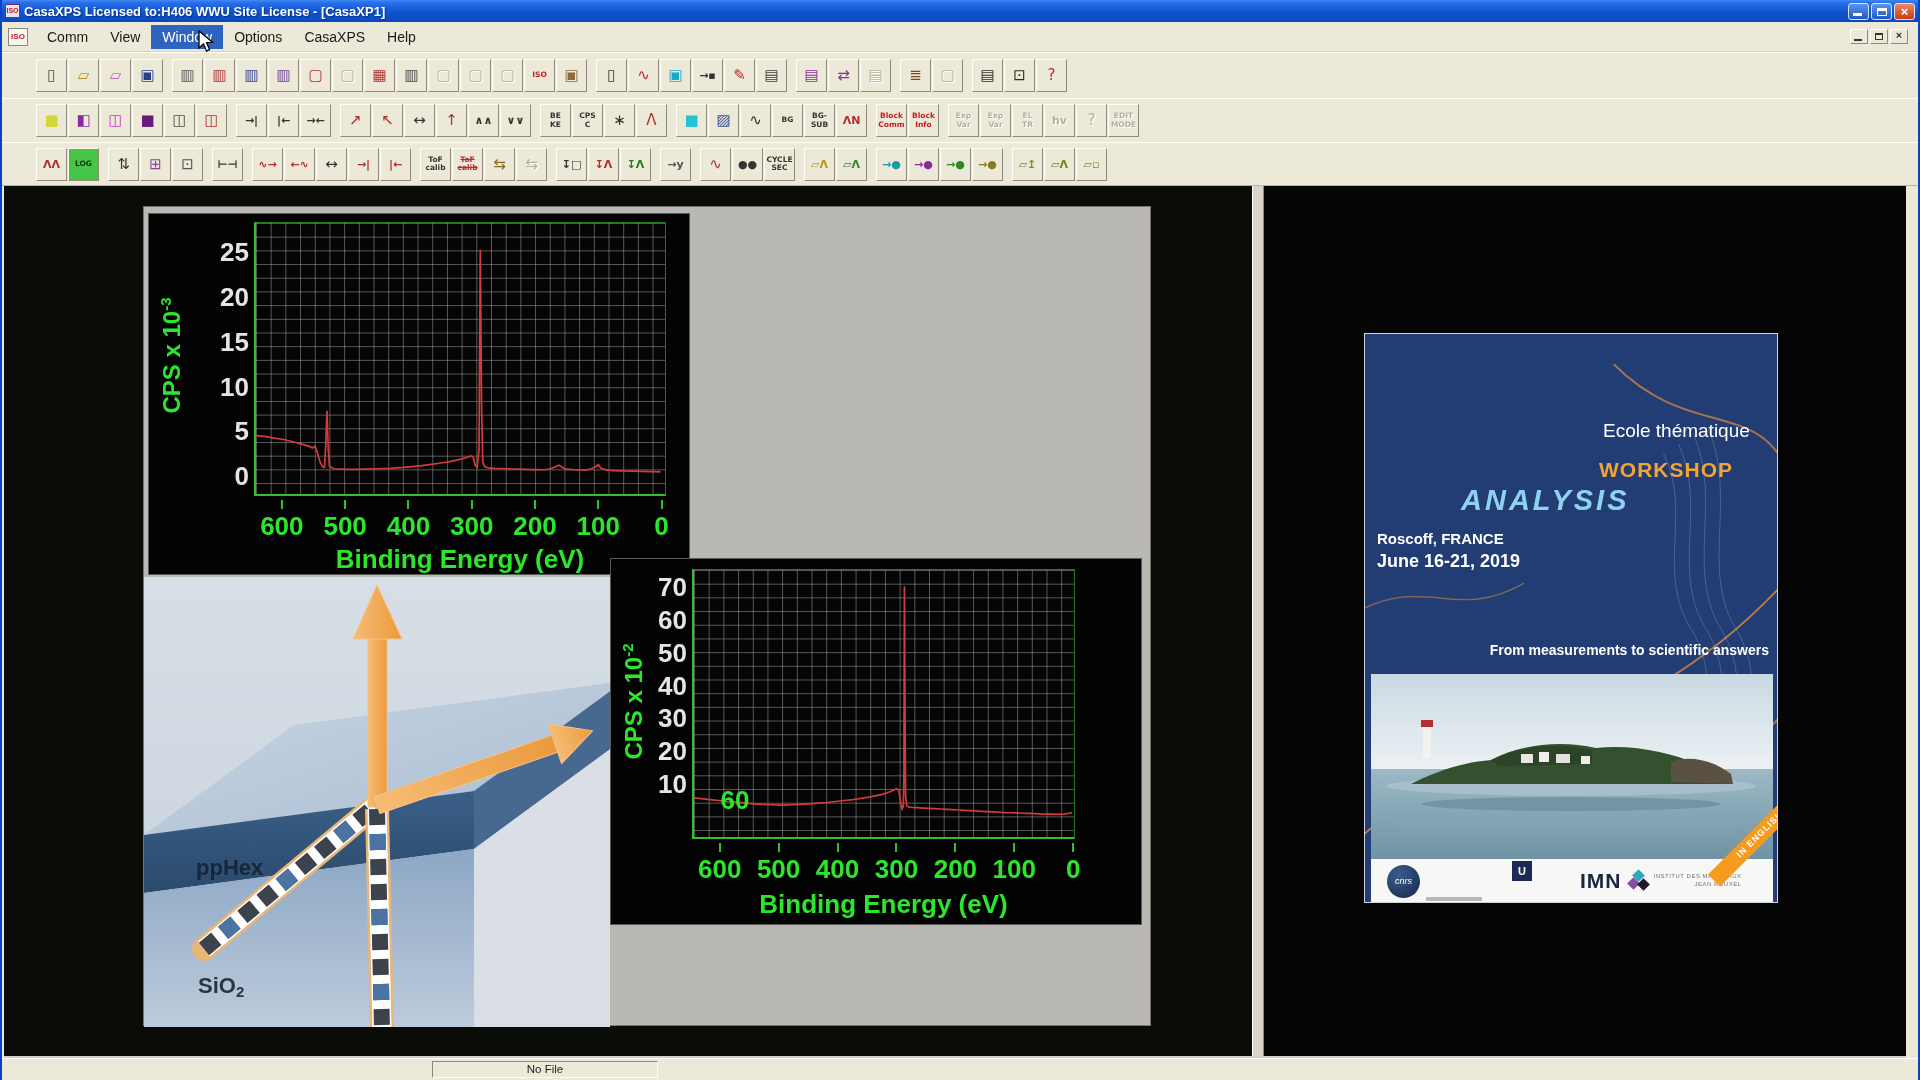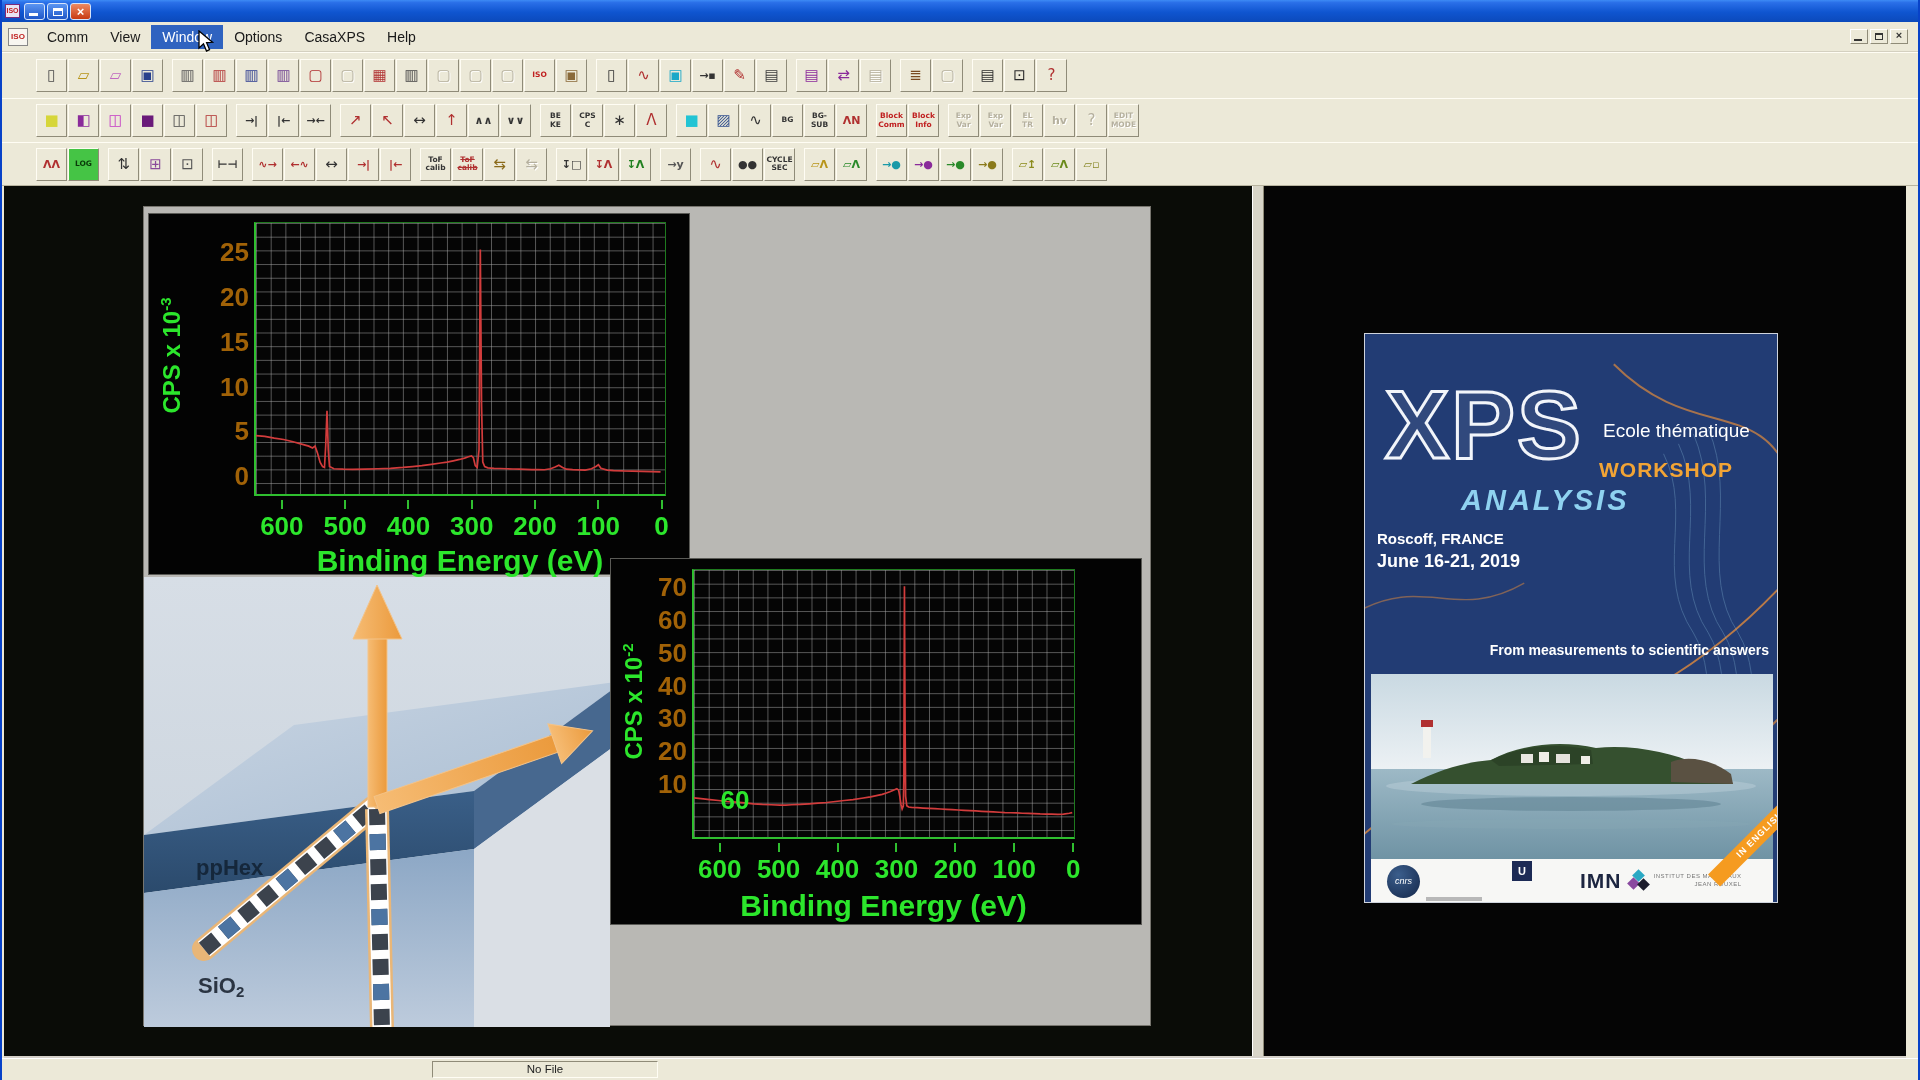--- a/index.html
+++ b/index.html
@@ -74,42 +74,42 @@
     align-items:center; justify-content:center; }
   #plot1 .ylabel-box { height:282px; }
   #plot2 .ylabel-box { height:285px; }
   .plot .ylabel { transform:rotate(-90deg); white-space:nowrap; color:#2ce62c;
     font-size:24px; font-weight:bold; }
   .plot .ylabel sup { font-size:15px; }
   .yticks { position:absolute; }
   #plot1 .yticks { left:42px; top:8px; width:60px; height:274px; }
   #plot2 .yticks { left:28px; top:10px; width:50px; height:270px; }
   .yticks span { position:absolute; right:2px; transform:translateY(-55%);
-    color:#a16207; font-size:26px; font-weight:bold; }
+    color:#e5e5e5; font-size:26px; font-weight:bold; }
   .grid { position:absolute; background-color:#050505;
     border-left:2px solid #2fbf2f; border-bottom:2px solid #2fbf2f;
     border-top:1px solid #1e7a1e; border-right:1px solid #1e7a1e;
     background-image:
       linear-gradient(to right, rgba(170,170,170,.5) 1px, transparent 1px),
       linear-gradient(to bottom, rgba(170,170,170,.5) 1px, transparent 1px);
     background-size:14.7px 13.7px; }
   #plot1 .grid { left:105px; top:8px; width:412px; height:274px; }
   #plot2 .grid { left:81px; top:10px; width:383px; height:270px; }
   .plot-svg { position:absolute; left:0; top:0; width:100%; height:100%; overflow:visible; }
   .plot-line { fill:none; stroke:#d23c3c; stroke-width:1.7px; }
   .xtickmarks { position:absolute; height:9px; }
   #plot1 .xtickmarks { left:105px; top:286px; width:412px; }
   #plot2 .xtickmarks { left:81px; top:284px; width:383px; }
   .xtickmarks i { position:absolute; top:0; width:2px; height:9px; background:#2fbf2f; transform:translateX(-50%); }
   .xticks { position:absolute; height:30px; }
   #plot1 .xticks { left:105px; top:297px; width:412px; }
   #plot2 .xticks { left:81px; top:295px; width:383px; }
   .xticks span { position:absolute; top:0; transform:translateX(-50%);
     color:#2ce62c; font-size:26px; font-weight:bold; }
-  .xlabel { position:absolute; text-align:center; color:#2ce62c; font-size:30px; font-weight:bold; }
+  .xlabel { position:absolute; text-align:center; color:#2ce62c; font-size:26px; font-weight:bold; }
   #plot1 .xlabel { left:105px; top:330px; width:412px; }
   #plot2 .xlabel { left:81px; top:330px; width:383px; }
   .stray-label { position:absolute; left:7%; bottom:8%; color:#2ce62c; font-size:26px; font-weight:bold; }
 
   
   .diagram { position:absolute; left:0; top:370px; width:466px; height:450px; z-index:1; }
 
   
   .poster { position:absolute; left:100px; top:147px; width:414px; height:570px;
     background:#223c74; border:1px solid #cfd4dd; overflow:hidden; }
@@ -156,20 +156,21 @@
   
   .cursor { position:absolute; left:196px; top:30px; z-index:50; }
 </style>
 </head>
 <body>
 
 <div id="window">
 
   <div class="titlebar">
     <div class="app-icon">ISO</div>
+    <div class="title-text">CasaXPS Licensed to:H406 WWU Site License - [CasaXP1]</div>
     <div class="win-buttons">
       <div class="win-btn">
           <i class="mini"></i>
         </div>
       <div class="win-btn">
           <i class="rest"></i>
         </div>
       <div class="win-btn close">
           <span class="x-glyph">×</span>
         </div>
@@ -701,21 +702,20 @@
           <path d="M 60,600 C 200,470 300,520 440,360" stroke="#e08a3c" stroke-width="2" fill="none" opacity="0.7"></path>
           <path d="M 250,30 C 330,110 400,60 430,150" stroke="#e08a3c" stroke-width="2" fill="none" opacity="0.7"></path>
           <path d="M -10,280 C 60,240 90,290 160,250" stroke="#e08a3c" stroke-width="1.5" fill="none" opacity="0.5"></path>
           <g stroke="#8fc4e0" stroke-width="1" fill="none" opacity="0.30">
             <path d="M 300,120 C 330,180 290,240 330,300 C 360,350 330,420 360,470"></path>
             <path d="M 315,110 C 345,175 305,240 345,300 C 375,350 345,420 375,470"></path>
             <path d="M 330,100 C 360,170 320,240 360,300 C 390,350 360,420 390,470"></path>
             <path d="M 345,95 C 375,165 335,240 375,300 C 405,350 375,420 405,470"></path>
           </g>
         </svg>
-        <div class="xps-title">XPS</div>
         <div class="analysis">ANALYSIS</div>
         <div class="ecole">Ecole thématique</div>
         <div class="workshop">WORKSHOP</div>
         <div class="roscoff">Roscoff, FRANCE</div>
         <div class="june">June 16-21, 2019</div>
         <div class="from-meas">From measurements to scientific answers</div>
 
         <svg class="photo" viewBox="0 0 402 185">
           <defs>
             <linearGradient id="skyG" x1="0" y1="0" x2="0" y2="1">

